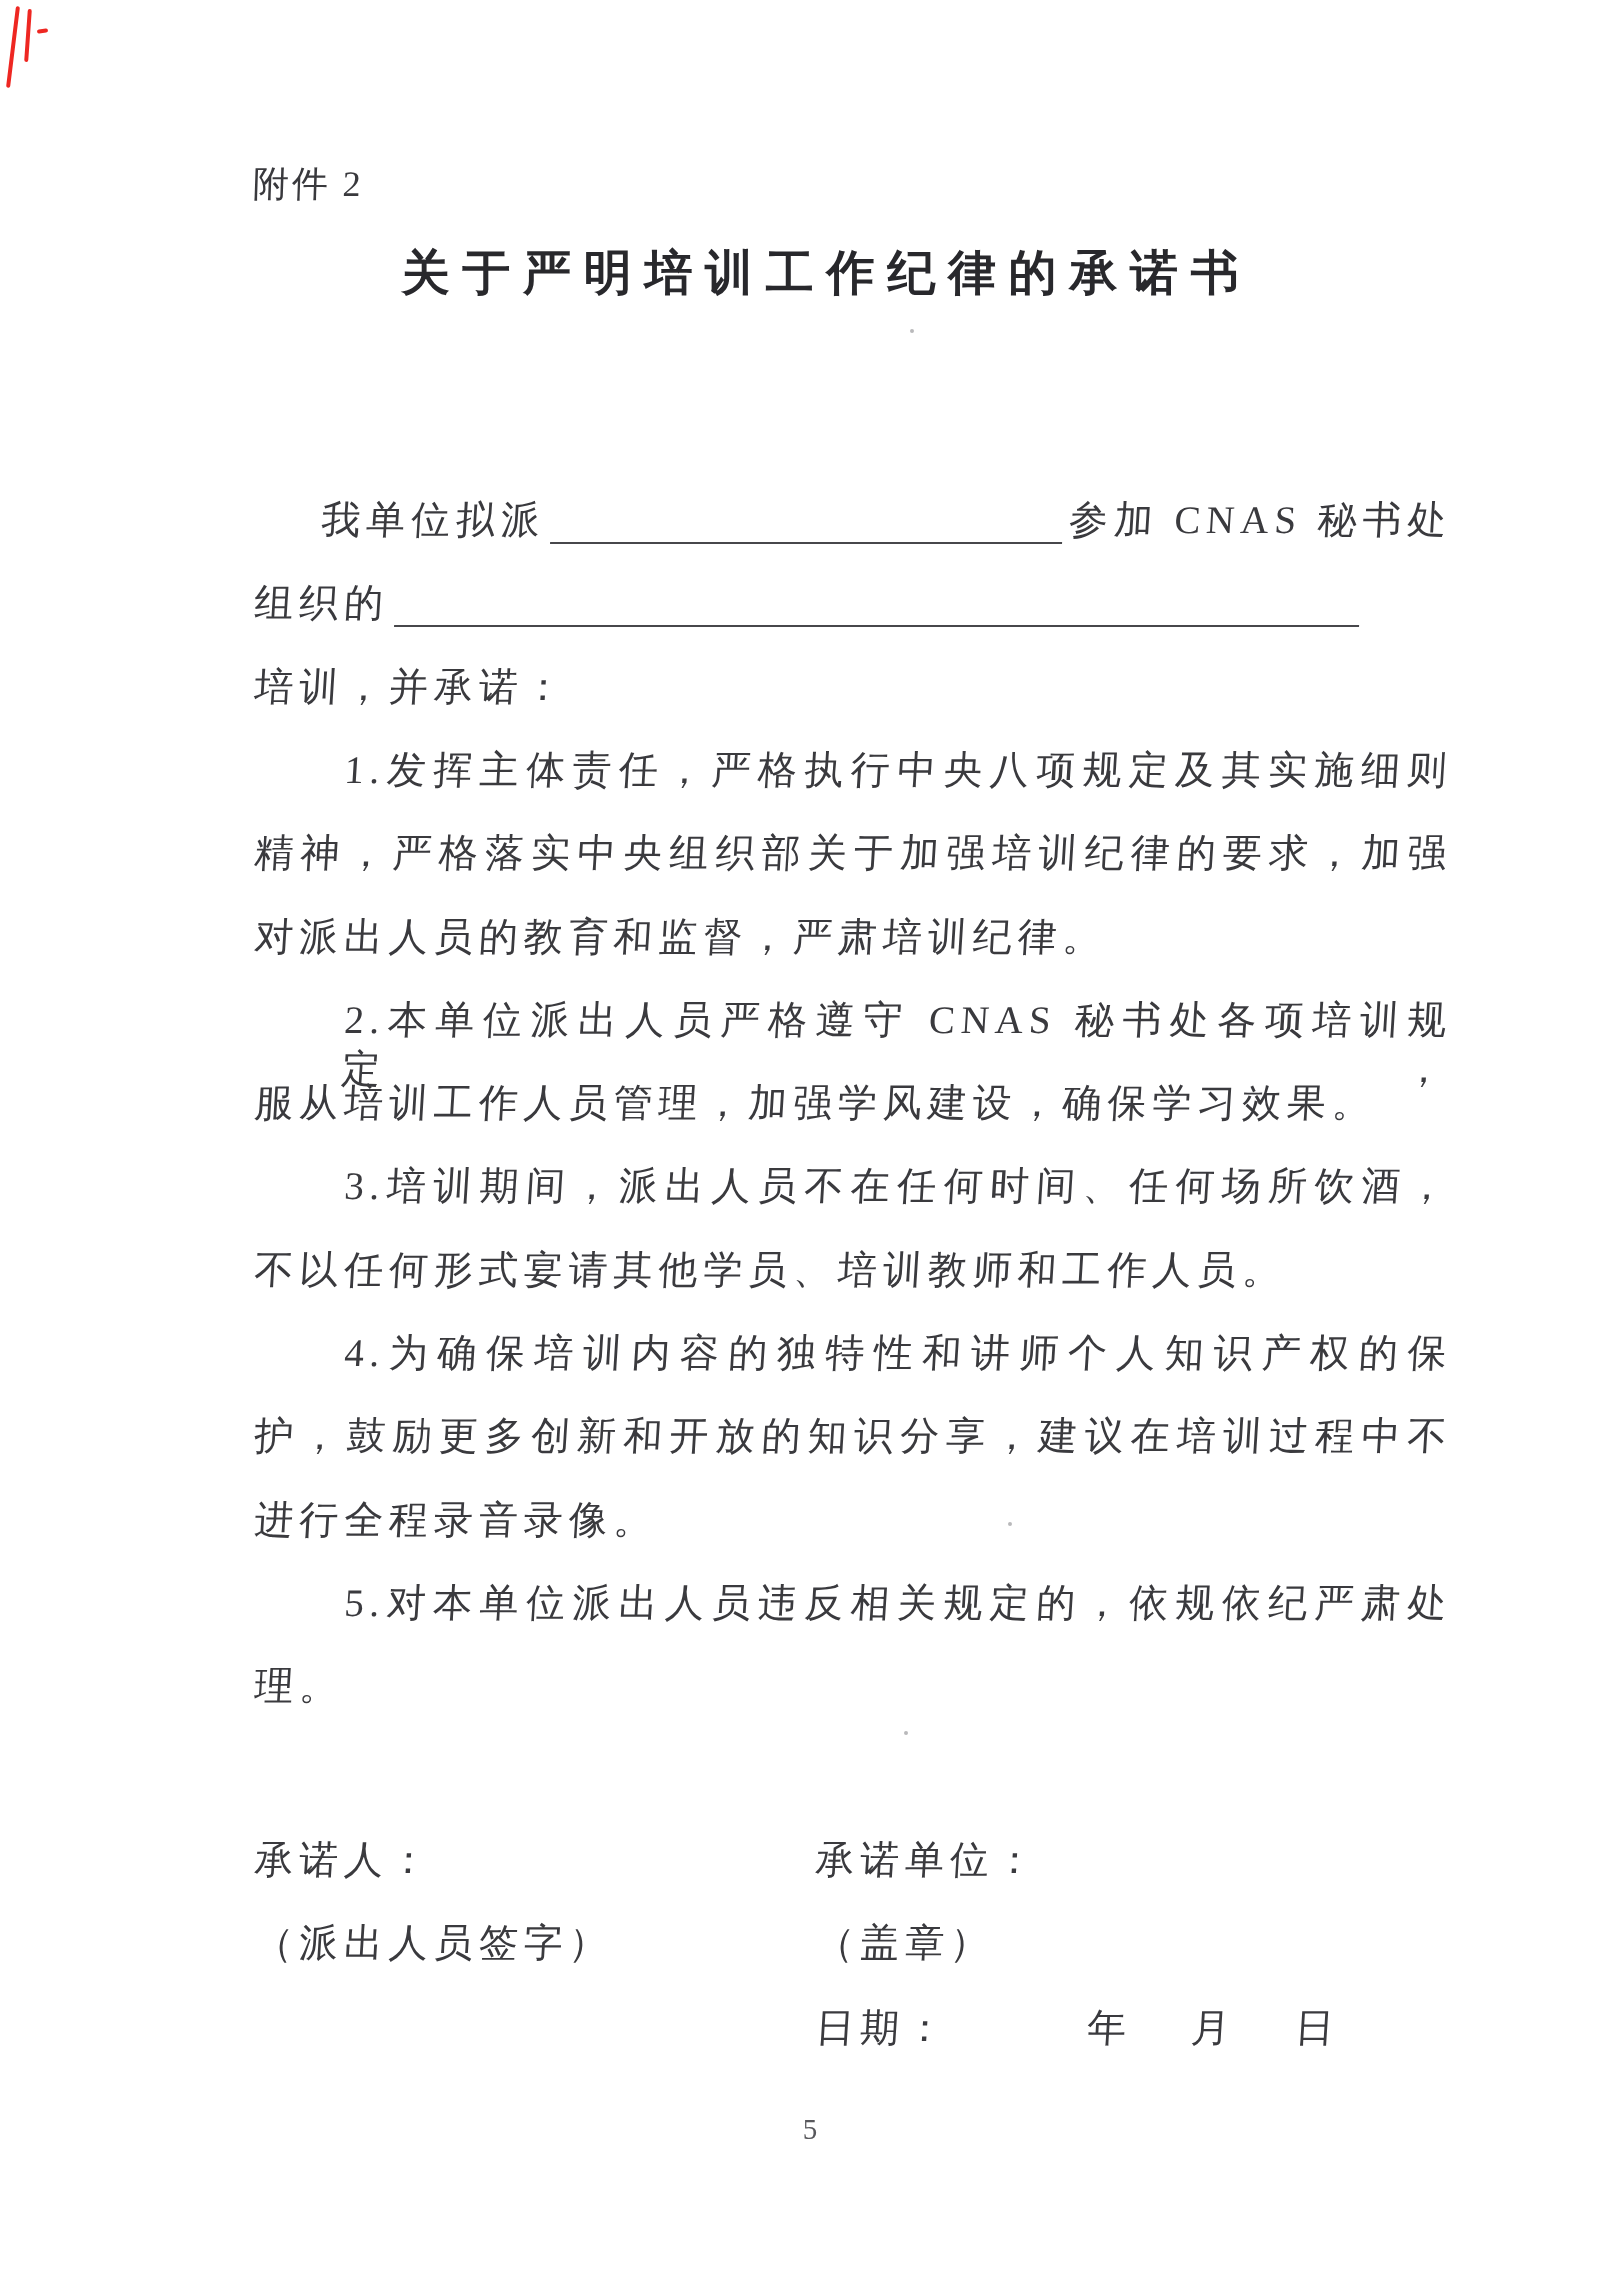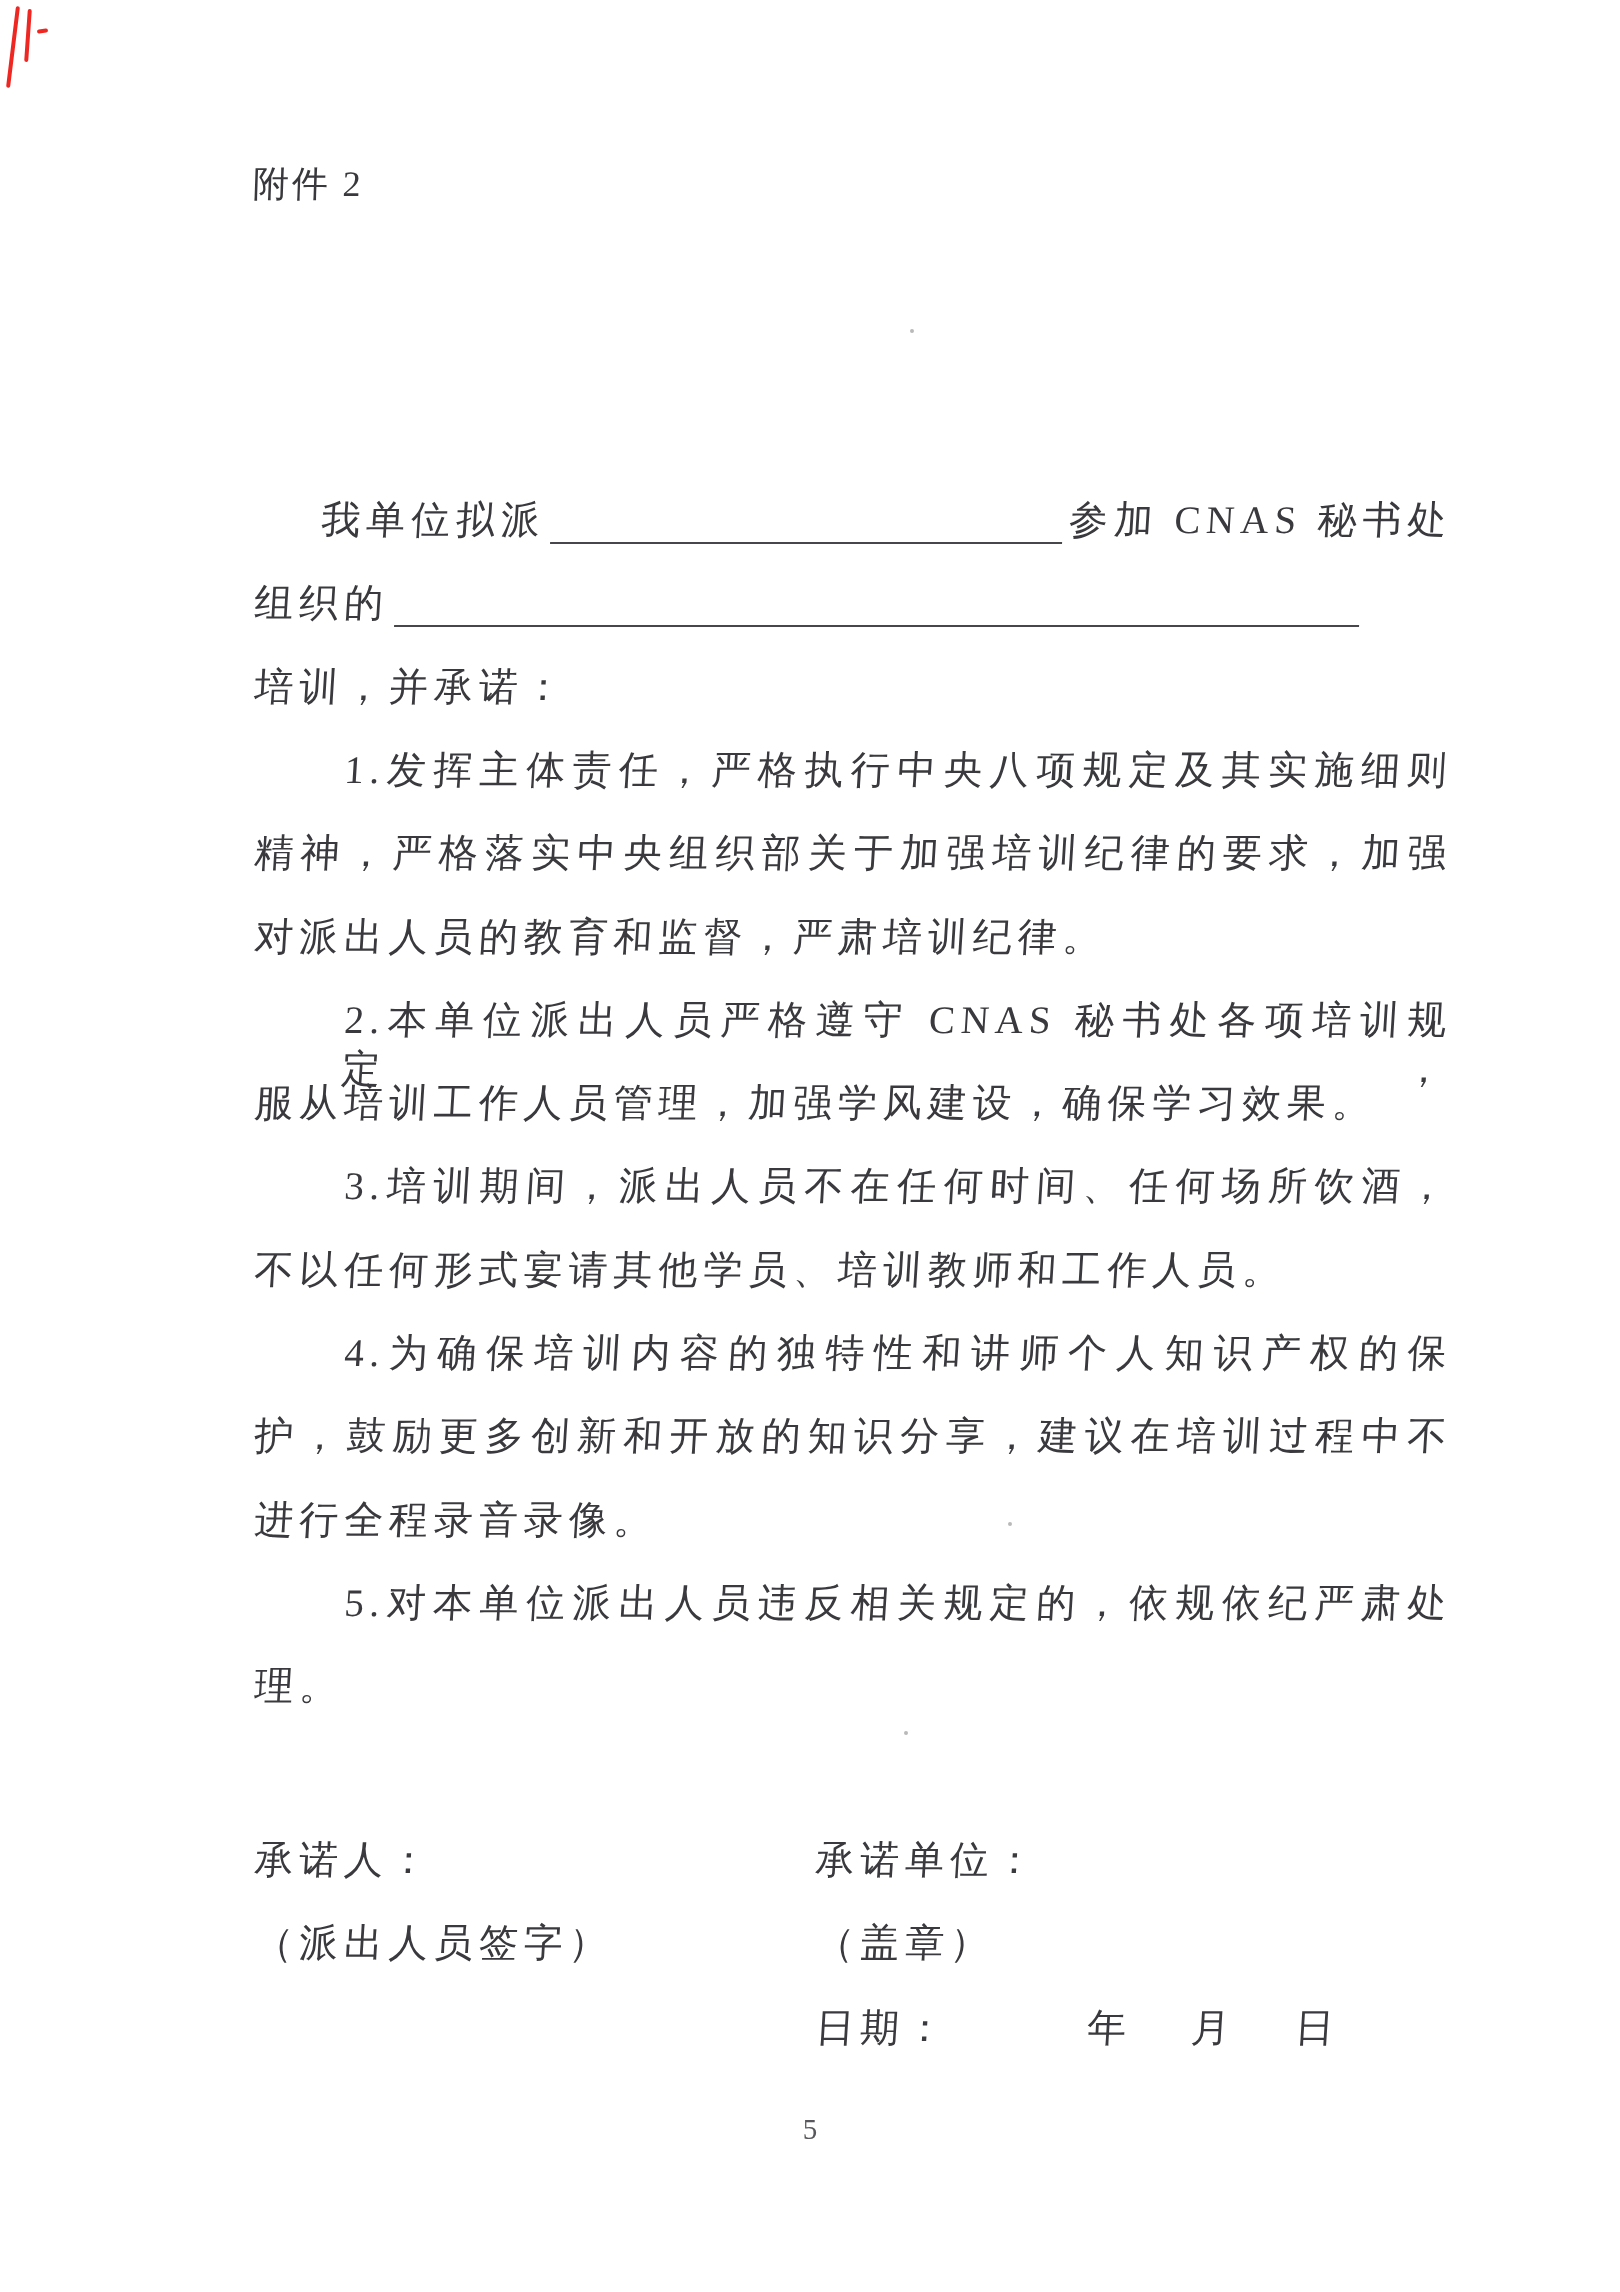--- a/index.html
+++ b/index.html
@@ -76,20 +76,21 @@
 </head>
 <body>
 
 <div class="page">
 
   <span class="redmark rm1"></span>
   <span class="redmark rm2"></span>
   <span class="redmark rm3"></span>
 
   <div class="attach">附件 2</div>
+  <h1 class="title">关于严明培训工作纪律的承诺书</h1>
 
   <div class="ln ind1 flexrow" style="top:495px">
     <span>我单位拟派</span>
     <span class="blank grow"></span>
     <span>参加 CNAS 秘书处</span>
   </div>
   <div class="ln flexrow" style="top:578px">
     <span>组织的</span>
     <span class="blank" style="width:965px;margin-left:5.9px"></span>
   </div>

